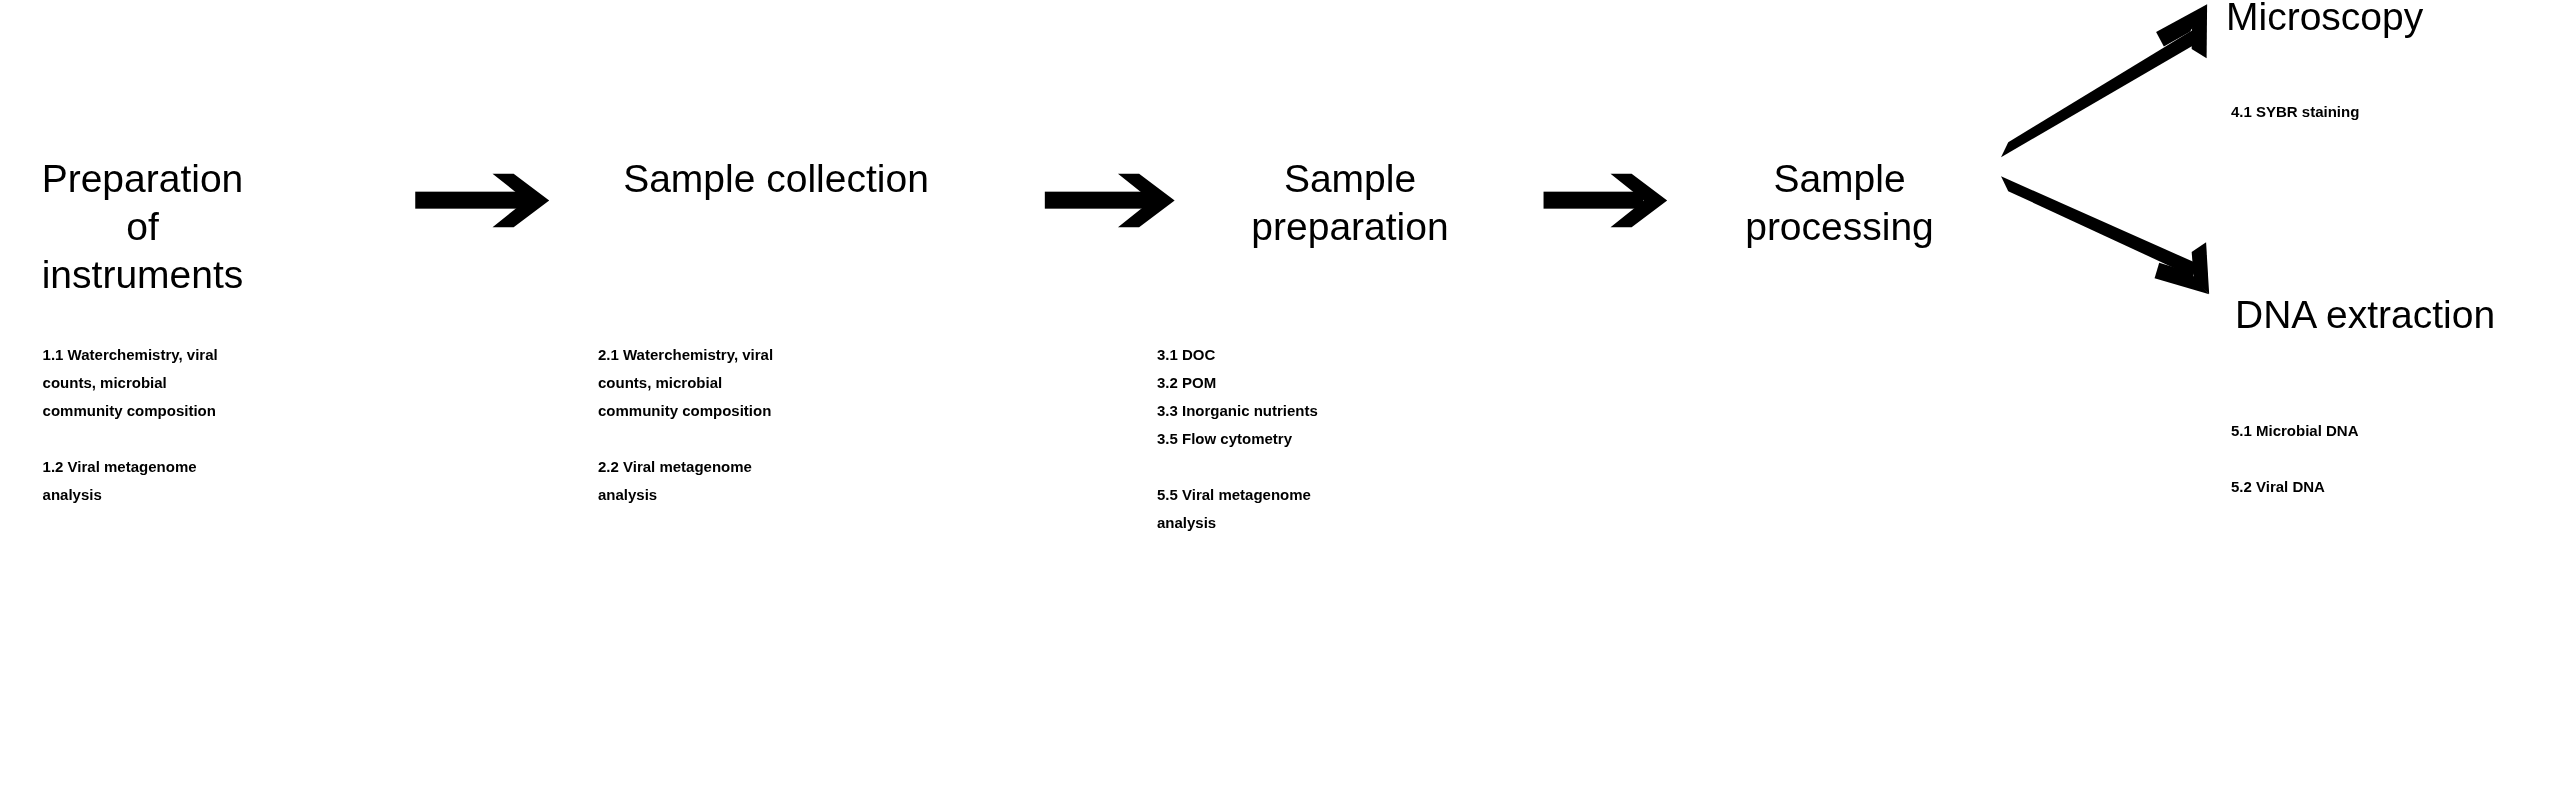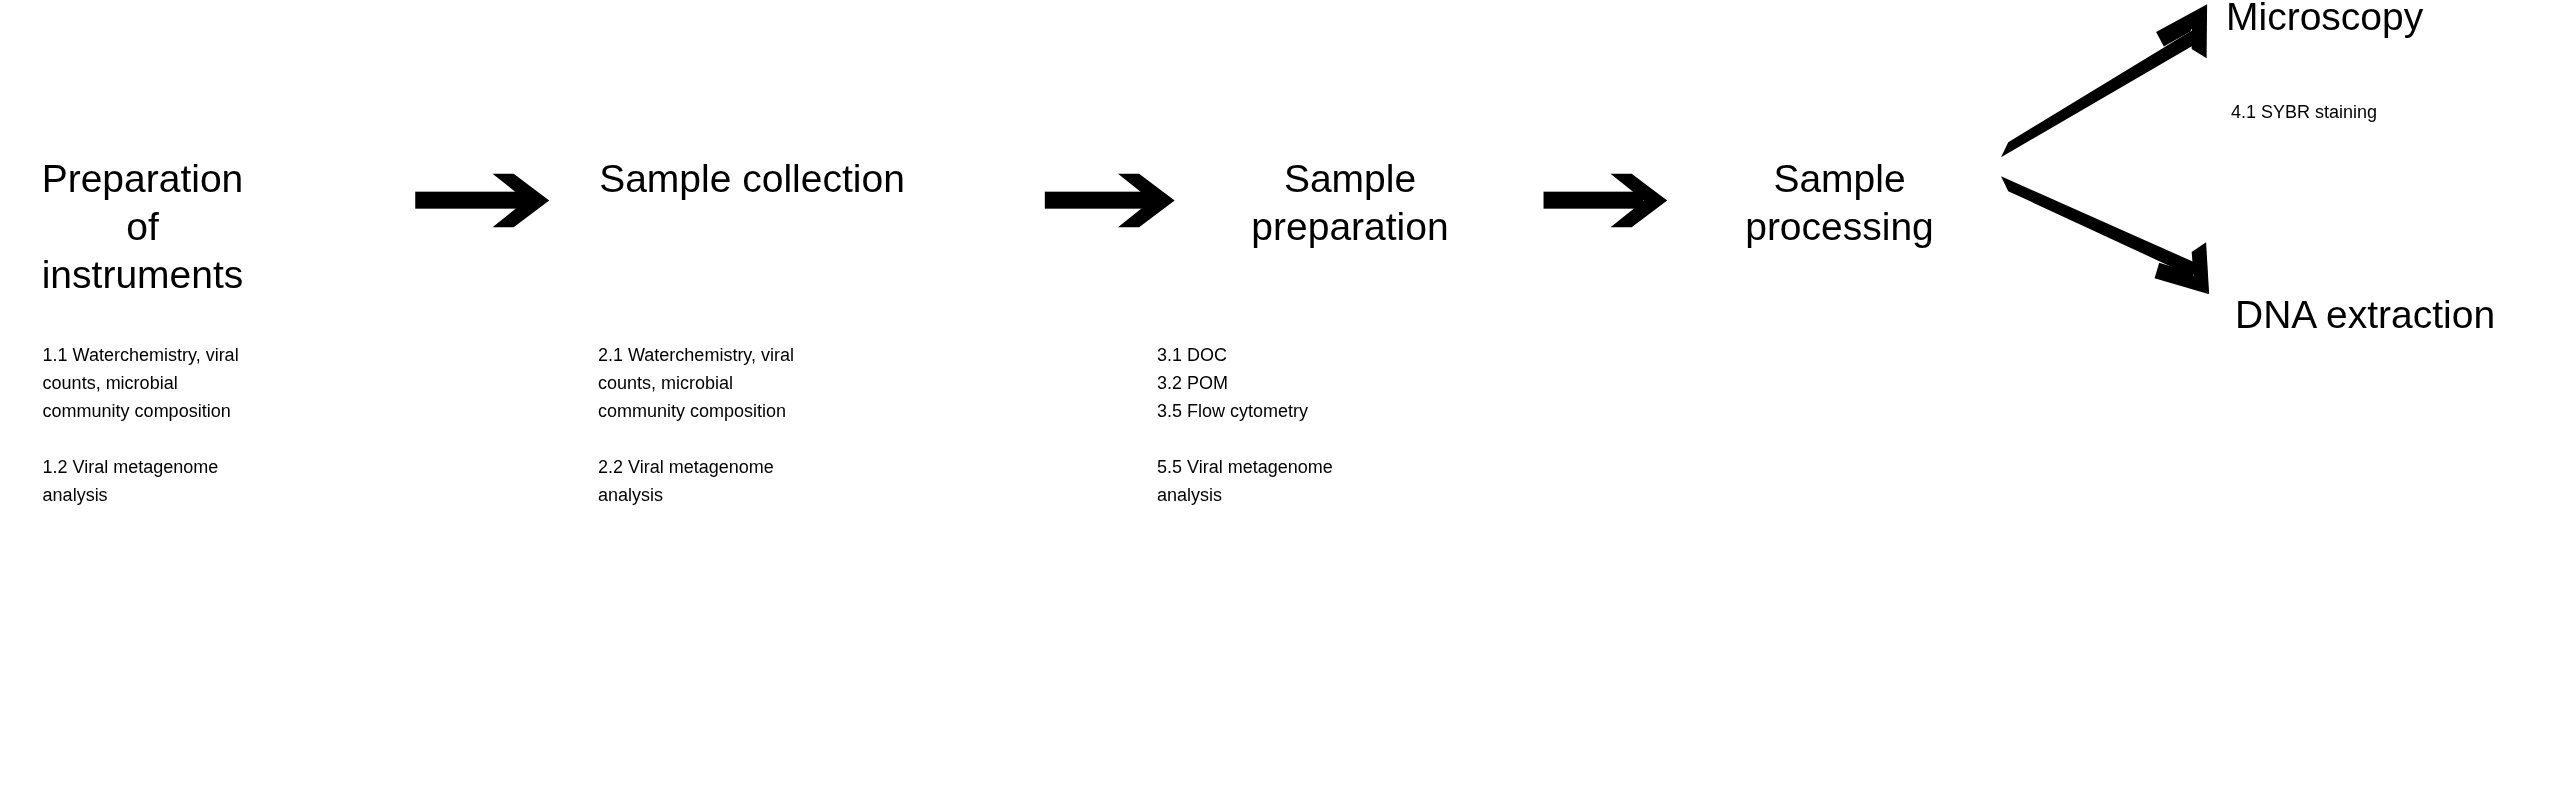--- a/index.html
+++ b/index.html
@@ -26,23 +26,23 @@
     line-height: 48px;
     font-weight: 400;
     color: #000;
     white-space: pre-line;
   }
   .stage-title.center { text-align: center; }
   .stage-title.left   { text-align: left; }
 
   .sub-list {
     position: absolute;
-    font-size: 18px;
+    font-size: 15px;
     line-height: 28px;
-    font-weight: 400;
+    font-weight: 700;
     color: #000;
   }
   .sub-item {
     white-space: pre-line;
   }
   .sub-item.spaced-before { margin-top: 28px; }
 
   .arrow-layer {
     position: absolute;
     left: 0;
@@ -93,47 +93,52 @@
 instruments</div>
 
   <div class="sub-list" style="left:2.6px; top:341px; width:258px;margin-left:40px;">
     <div class="sub-item">1.1 Waterchemistry, viral
 counts, microbial
 community composition</div>
     <div class="sub-item spaced-before">1.2 Viral metagenome
 analysis</div>
   </div>
 
-  <div class="stage stage-title center" style="left:538px; top:155px; width:428px;">Sample collection</div>
+  <div class="stage stage-title center" style="left:562px; top:155px; width:428px;">Sample collection</div>
 
   <div class="sub-list" style="left:598px; top:341px; width:268px;">
     <div class="sub-item">2.1 Waterchemistry, viral
 counts, microbial
 community composition</div>
     <div class="sub-item spaced-before">2.2 Viral metagenome
 analysis</div>
   </div>
 
   <div class="stage stage-title center" style="left:1180px; top:155px; width:340px;">Sample
 preparation</div>
 
   <div class="sub-list" style="left:1157px; top:341px; width:371px;">
     <div class="sub-item">3.1 DOC</div>
     <div class="sub-item">3.2 POM</div>
+    <div class="sub-item">3.3 Inorganic nutrients</div>
     <div class="sub-item">3.5 Flow cytometry</div>
     <div class="sub-item spaced-before">5.5 Viral metagenome
 analysis</div>
   </div>
 
   <div class="stage stage-title center" style="left:1690px; top:155px; width:299px;">Sample
 processing</div>
 
   <div class="stage stage-title left" style="left:2226px; top:-7.2px; width:361px;">Microscopy</div>
 
   <div class="sub-list" style="left:2231px; top:98px; width:340px;">
     <div class="sub-item">4.1 SYBR staining</div>
   </div>
 
   <div class="stage stage-title left" style="left:2235px; top:291px; width:361px;">DNA extraction</div>
 
+  <div class="sub-list" style="left:2231px; top:417px; width:340px;">
+    <div class="sub-item">5.1 Microbial DNA</div>
+    <div class="sub-item spaced-before">5.2 Viral DNA</div>
+  </div>
 
 </div>
 
 
 </body></html>

